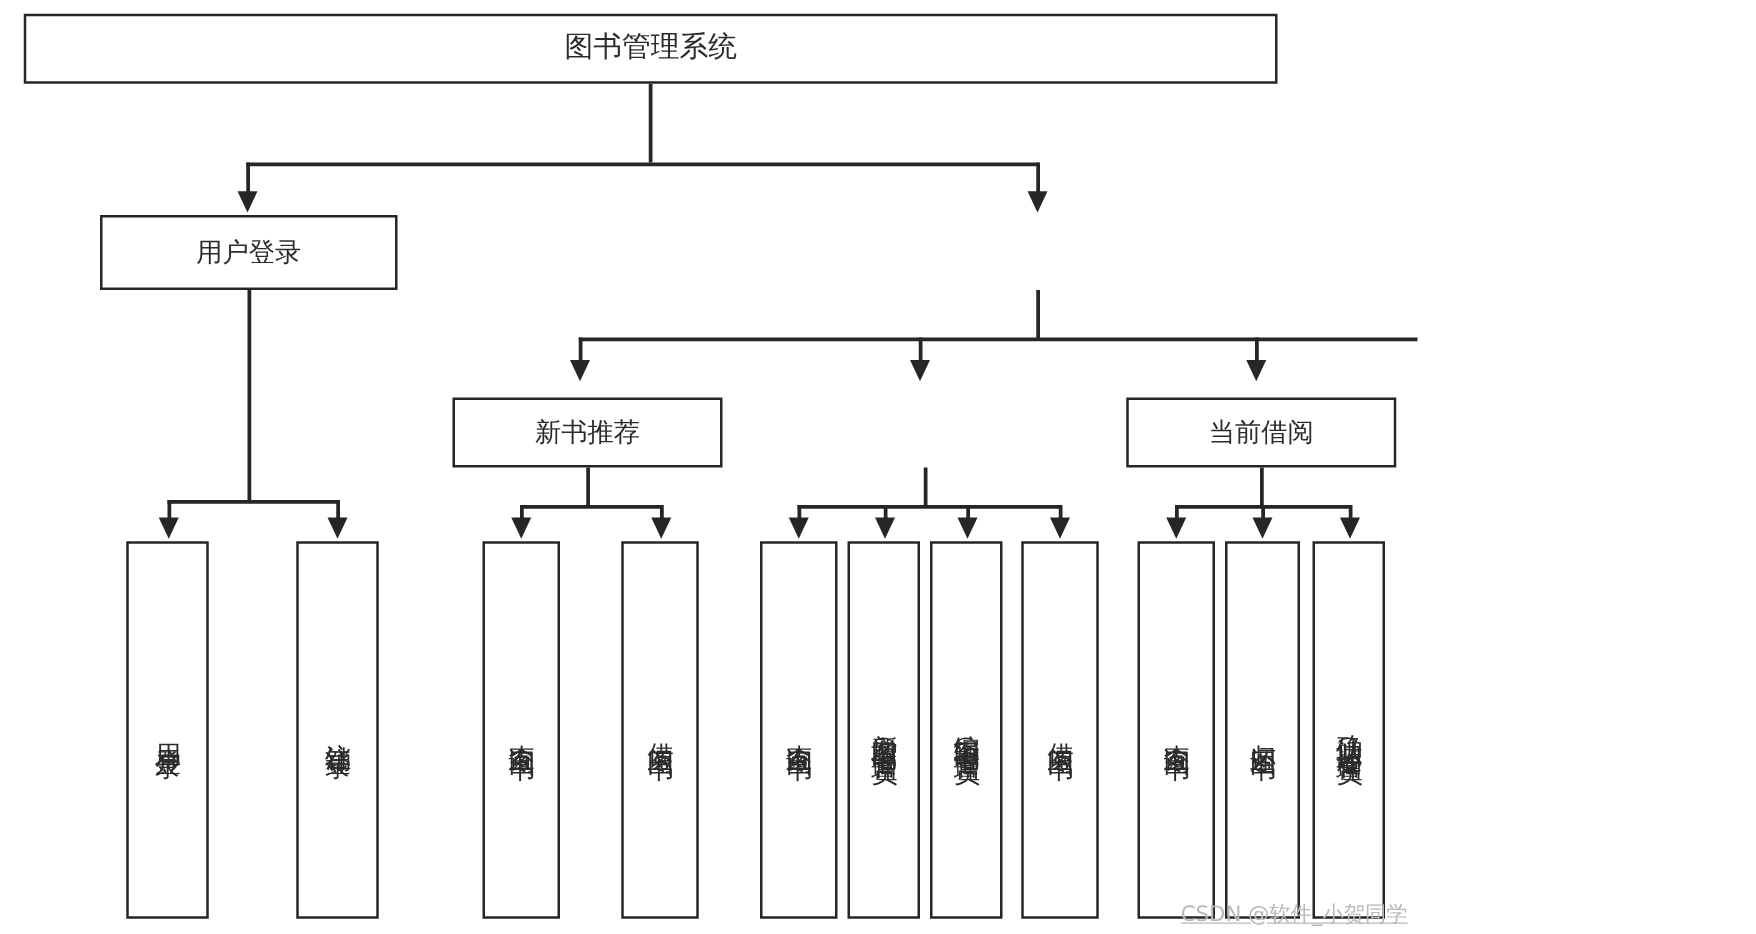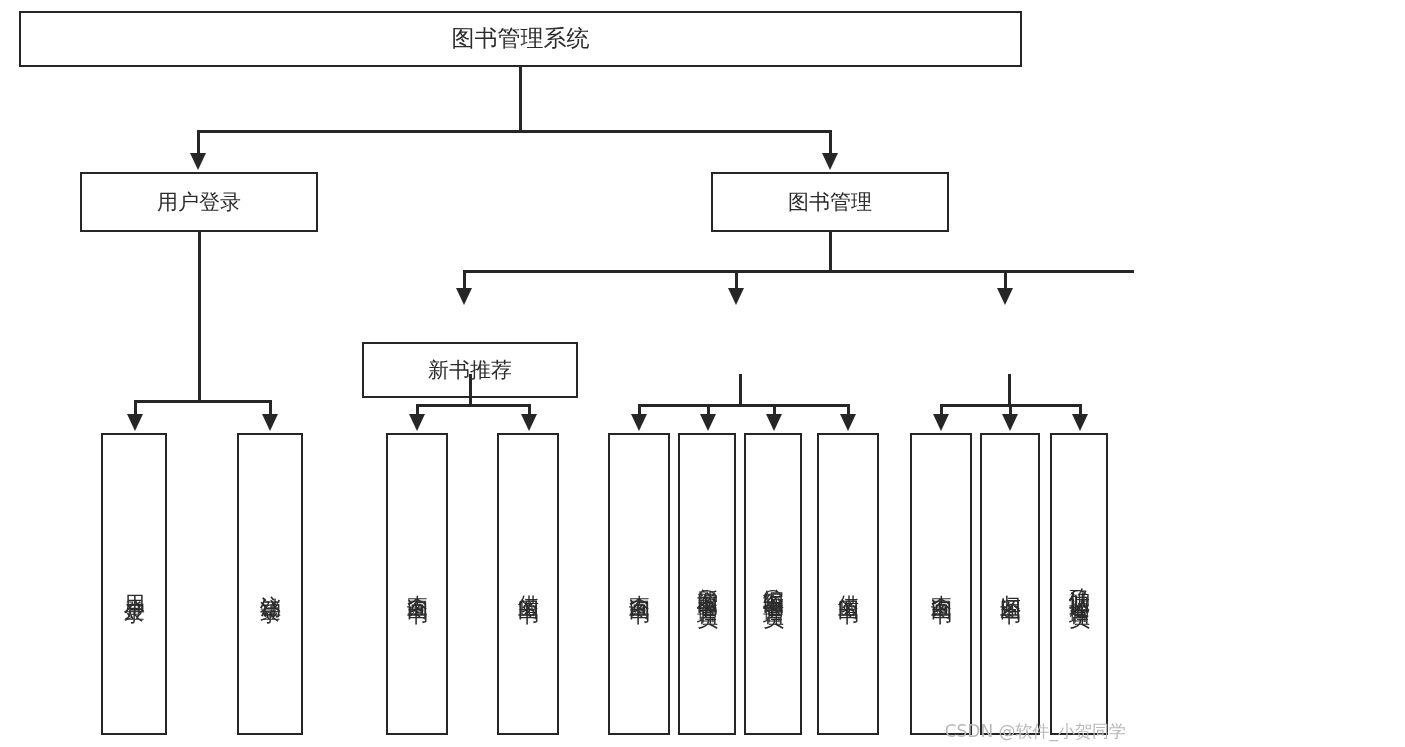--- a/index.html
+++ b/index.html
@@ -67,20 +67,21 @@
 
   
   #watermark{
     position:absolute;
     right:8px;
     bottom:4px;
     font-size:17px;
     color:#b9b9b9;
     white-space:nowrap;
     user-select:none;
+    text-decoration:underline;
   }
 </style>
 </head>
 <body>
 
 <div id="canvas">
 
   <div class="node root" style="left:19px;top:11px;width:1003px;height:56px;">
     <span>图书管理系统</span>
   </div>
@@ -91,47 +92,47 @@
 
   <div class="ln vline" style="left:197px;top:130px;height:25px;"></div>
   <div class="arrow" style="left:190px;top:153px;"></div>
   <div class="ln vline" style="left:829px;top:130px;height:25px;"></div>
   <div class="arrow" style="left:822px;top:153px;"></div>
 
   <div class="node lvl2" style="left:80px;top:172px;width:238px;height:60px;">
     <span>用户登录</span>
   </div>
 
-  <div class="node lvl2" style="left:711px;top:172px;width:238px;height:60px;">
-    <span>图书管理</span>
-  </div>
 
   <div class="ln vline" style="left:198px;top:232px;height:170px;"></div>
   <div class="ln hline" style="left:134px;top:400px;width:137px;"></div>
   <div class="ln vline" style="left:134px;top:400px;height:18px;"></div>
   <div class="arrow" style="left:127px;top:414px;"></div>
   <div class="ln vline" style="left:269px;top:400px;height:18px;"></div>
   <div class="arrow" style="left:262px;top:414px;"></div>
 
   <div class="ln vline" style="left:829px;top:232px;height:40px;"></div>
   <div class="ln hline" style="left:463px;top:270px;width:815px;"></div>
   <div class="ln vline" style="left:463px;top:270px;height:22px;"></div>
   <div class="arrow" style="left:456px;top:288px;"></div>
   <div class="ln vline" style="left:735px;top:270px;height:22px;"></div>
   <div class="arrow" style="left:728px;top:288px;"></div>
   <div class="ln vline" style="left:1004px;top:270px;height:22px;"></div>
   <div class="arrow" style="left:997px;top:288px;"></div>
   <div class="ln vline" style="left:1276px;top:270px;height:22px;"></div>
   <div class="arrow" style="left:1269px;top:288px;"></div>
 
-  <div class="node lvl3" style="left:362px;top:318px;width:216px;height:56px;margin-top:24px;">
+  <div class="node lvl3" style="left:362px;top:318px;width:216px;height:56px;">
     <span>新书推荐</span>
   </div>
 
 
+  <div class="node lvl3" style="left:901px;top:318px;width:216px;height:56px;">
+    <span>当前借阅</span>
+  </div>
 
 
   <div class="ln vline" style="left:469px;top:374px;height:32px;"></div>
   <div class="ln hline" style="left:416px;top:404px;width:114px;"></div>
   <div class="ln vline" style="left:416px;top:404px;height:14px;"></div>
   <div class="arrow" style="left:409px;top:414px;"></div>
   <div class="ln vline" style="left:528px;top:404px;height:14px;"></div>
   <div class="arrow" style="left:521px;top:414px;"></div>
 
   <div class="ln vline" style="left:739px;top:374px;height:32px;"></div>

